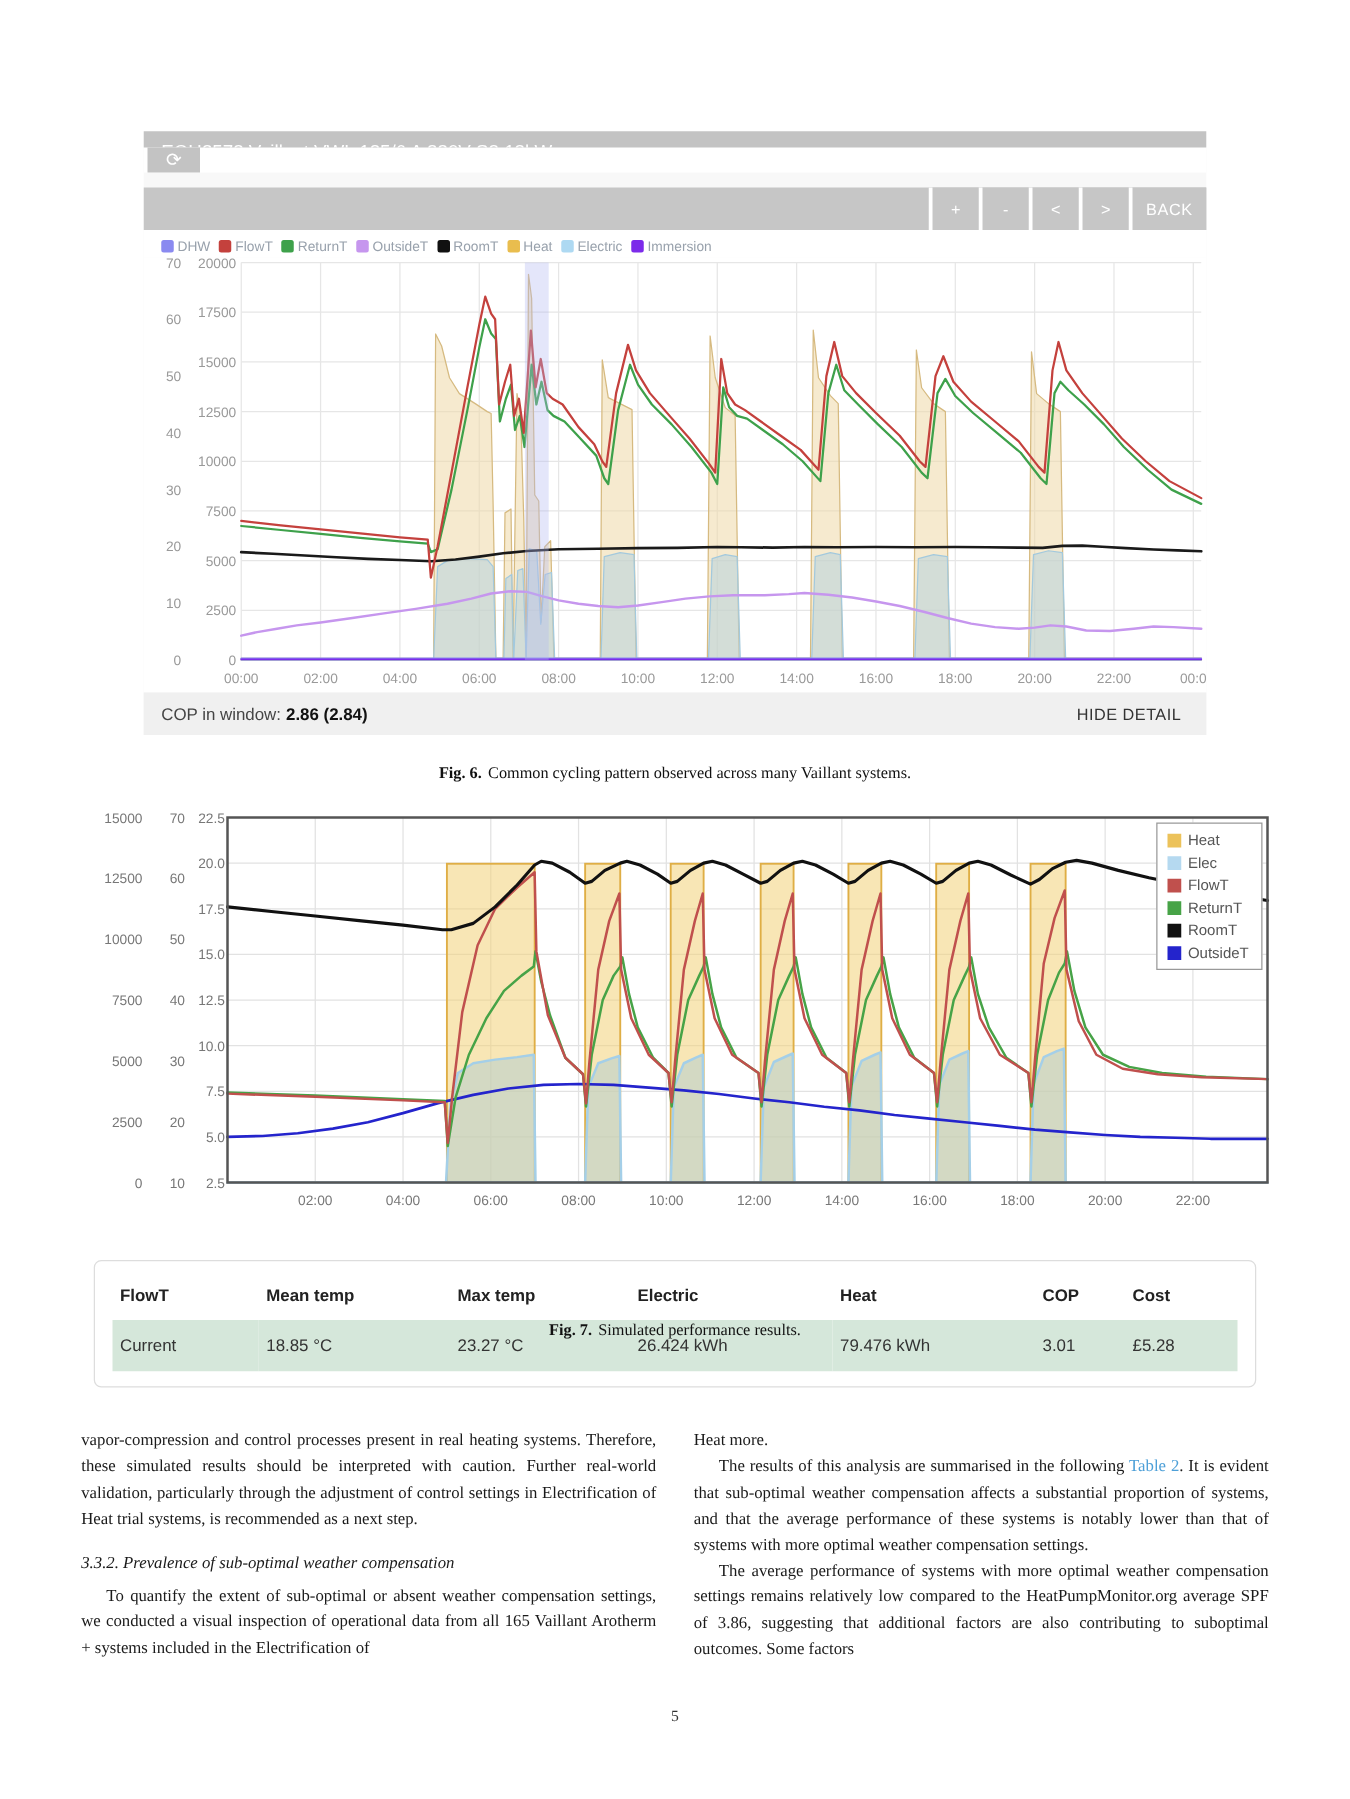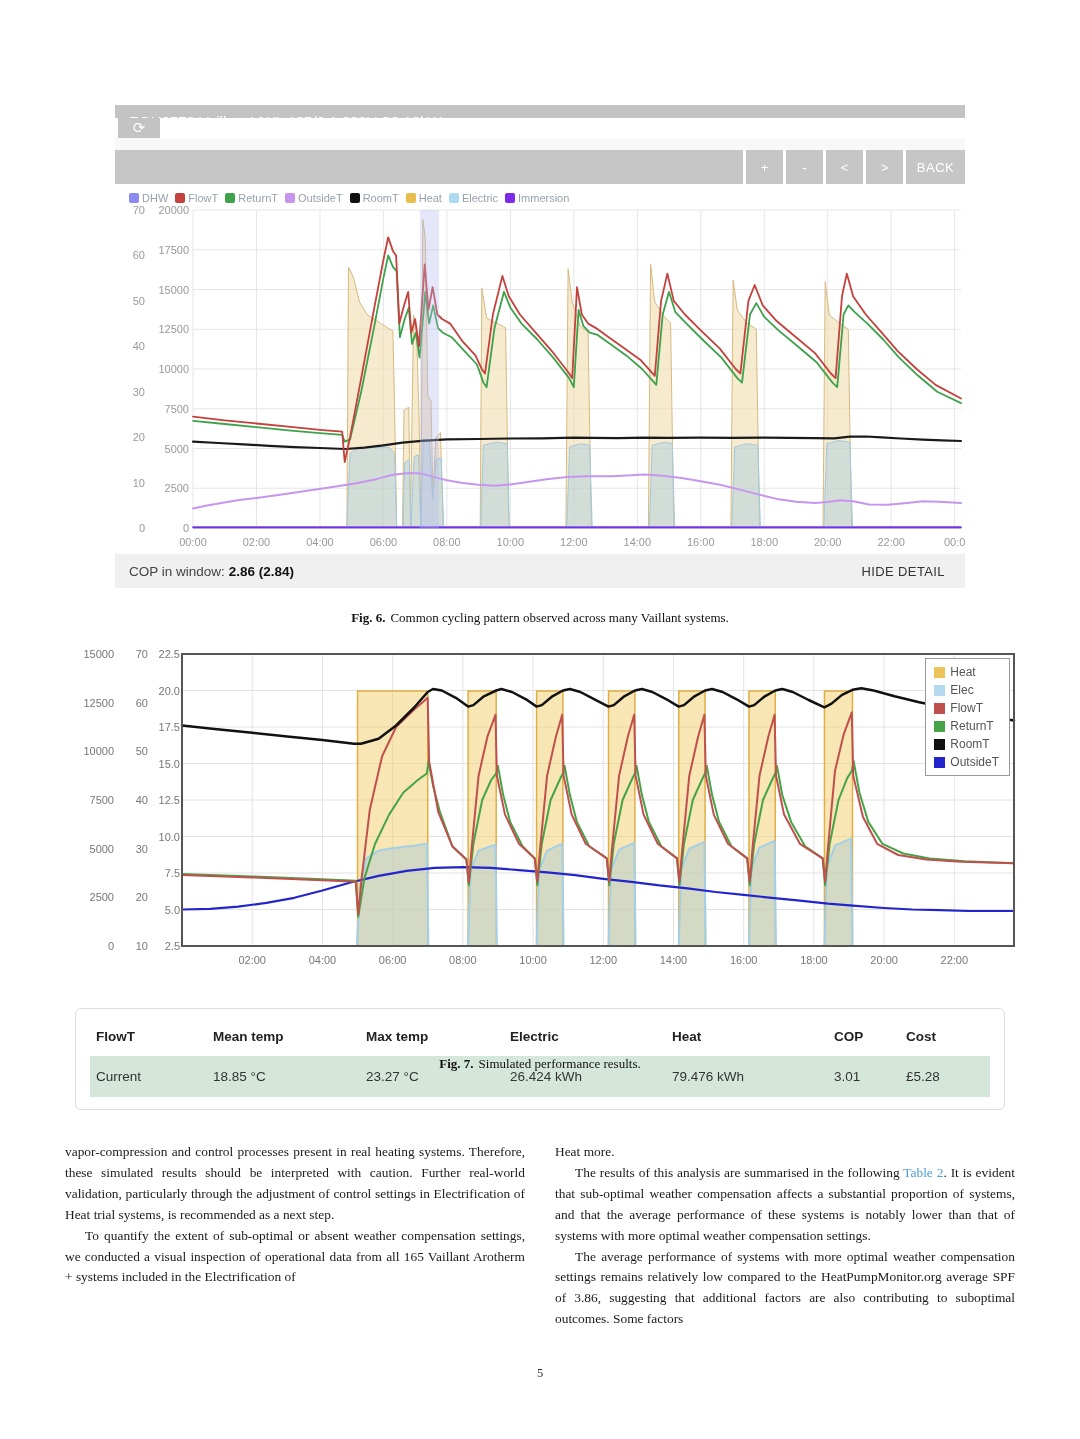--- a/index.html
+++ b/index.html
@@ -286,20 +286,21 @@
         </tr>
       </tbody>
     </table>
   </div>
 
   <p class="caption" style="top:1056px;"><b>Fig. 7.</b><span>Simulated performance results.</span></p>
 
   <div class="cols">
     <div class="col left">
       <p>vapor-compression and control processes present in real heating systems. Therefore, these simulated results should be interpreted with caution. Further real-world validation, particularly through the adjustment of control settings in Electrification of Heat trial systems, is recommended as a next step.</p>
+      <h4 class="subhead">3.3.2.  Prevalence of sub-optimal weather compensation</h4>
       <p class="indent">To quantify the extent of sub-optimal or absent weather compensation settings, we conducted a visual inspection of operational data from all 165 Vaillant Arotherm + systems included in the Electrification of</p>
     </div>
     <div class="col right">
       <p>Heat more.</p>
       <p class="indent"><span>The results of this analysis are summarised in the following </span><a class="xref">Table 2</a><span>. It is evident that sub-optimal weather compensation affects a substantial proportion of systems, and that the average performance of these systems is notably lower than that of systems with more optimal weather compensation settings.</span></p>
       <p class="indent">The average performance of systems with more optimal weather compensation settings remains relatively low compared to the HeatPumpMonitor.org average SPF of 3.86, suggesting that additional factors are also contributing to suboptimal outcomes. Some factors</p>
     </div>
   </div>
 
   <div class="pageno">5</div>

